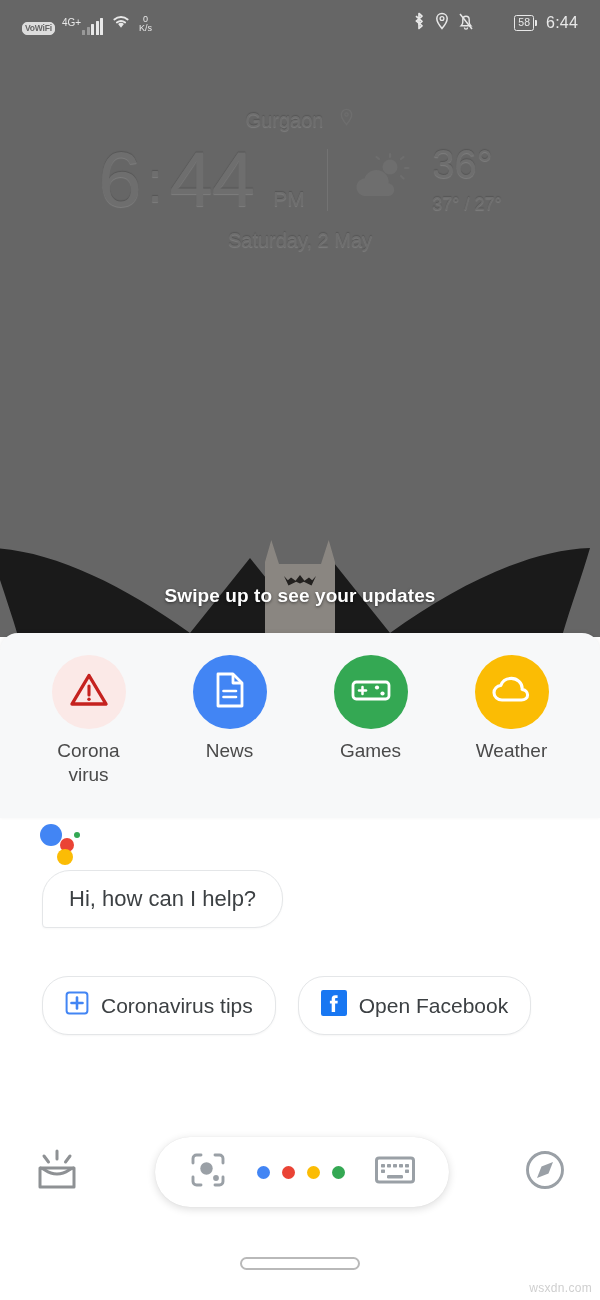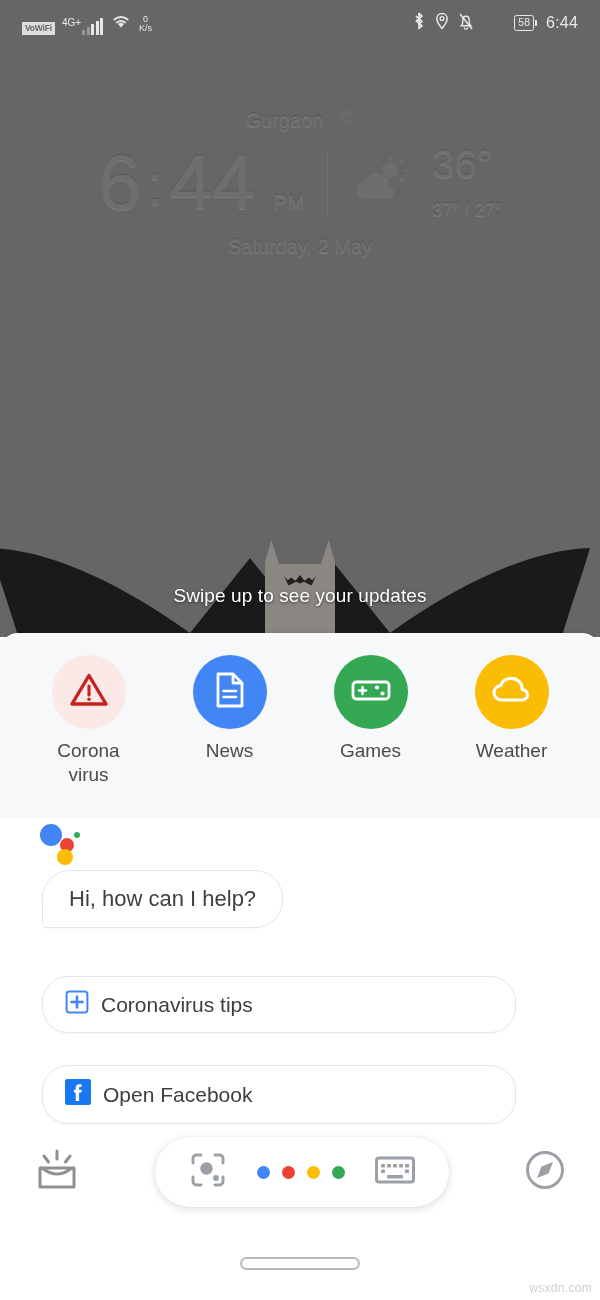--- a/index.html
+++ b/index.html
@@ -36,36 +36,36 @@
     clip-path: polygon(0% 22%, 9% 0%, 20% 24%, 80% 24%, 91% 0%, 100% 22%, 100% 100%, 0% 100%);
   }
   #bat-logo {
     position:absolute; left:284px; top:575px; width:32px; height:11px;
     background:#23211f;
     clip-path: polygon(0% 10%, 12% 48%, 22% 22%, 36% 52%, 50% 0%, 64% 52%, 78% 22%, 88% 48%, 100% 10%, 86% 95%, 62% 62%, 50% 78%, 38% 62%, 14% 95%);
   }
   #swipe-hint {
     position:absolute; left:0; top:585px; width:600px;
     text-align:center;
-    color:#ffffff; font-size:19px; font-weight:normal;
+    color:#ffffff; font-size:19px; font-weight:bold;
     text-shadow:0 1px 3px rgba(0,0,0,.55);
     letter-spacing:.1px;
   }
 
   
   #status-bar {
     position:absolute; left:0; top:0; width:600px; height:46px;
     display:flex; align-items:center; justify-content:space-between;
     padding:0 22px;
     color:#e8e8e8;
   }
   .status-left, .status-right { display:flex; align-items:flex-end; gap:7px; }
   .status-right { align-items:center; gap:9px; }
   .vowifi-badge {
-    border:1.6px solid #ddd; border-radius:0;
+    border:1.6px solid #ddd; border-radius:5px;
     font-size:8.5px; font-weight:bold; padding:1px 2px;
     letter-spacing:-.2px; line-height:1; background:#ddd; color:#666;
   }
   .net-group { display:flex; align-items:flex-end; gap:1px; }
   .net-label { font-size:10px; line-height:1; margin-bottom:7px; }
   .bars { display:flex; align-items:flex-end; gap:1.5px; height:16px; }
   .bars i { width:3px; background:#e8e8e8; display:block; border-radius:.5px; }
   .bars i:nth-child(1){height:5px;background:#999;}
   .bars i:nth-child(2){height:8px;background:#999;}
   .bars i:nth-child(3){height:11px;}
@@ -96,21 +96,21 @@
   }
   #time-block { display:flex; align-items:baseline; }
   .hour { font-size:78px; line-height:.9; font-weight:300; letter-spacing:-1px; }
   .colon { font-size:60px; line-height:.9; font-weight:300; margin:0 6px; position:relative; top:-4px; }
   .minute { font-size:78px; line-height:.9; font-weight:300; letter-spacing:-1px; }
   .ampm { font-size:21px; margin-left:19px; }
   .divider-v { width:1.5px; height:62px; background:#737373; margin:0 22px; align-self:center; }
   #weather-block { display:flex; align-items:center; gap:20px; }
   #weather-temps { text-align:left; }
   .temp-now { font-size:40px; line-height:1; font-weight:300; }
-  .temp-range { font-size:18px; margin-top:16px; }
+  .temp-range { font-size:18px; margin-top:10px; }
   #date-line { margin-top:14px; font-size:20px; }
 
   
   #shortcut-panel {
     position:absolute; left:0; top:633px; width:600px; height:185px;
     background:#f7f8f9;
     border-radius:18px 18px 0 0;
     box-shadow:0 -1px 4px rgba(0,0,0,.07);
   }
   #shortcut-row {
@@ -136,21 +136,21 @@
   #assistant-bubble {
     display:inline-block;
     margin:10px 0 0 42px;
     padding:15px 26px;
     border:1.3px solid #e4e6e8;
     border-radius:28px 28px 28px 4px;
     background:#ffffff;
     font-size:22px; color:#3c4043;
     box-shadow:0 1px 2px rgba(0,0,0,.03);
   }
-  #chip-row { display:flex; gap:32px; margin:48px 0 0 42px;flex-direction:column; }
+  #chip-row { display:flex; gap:22px; margin:48px 0 0 42px; }
   .chip {
     display:flex; align-items:center; gap:12px;
     padding:13px 22px;
     background:#ffffff;
     border:1.3px solid #e4e6e8;
     border-radius:26px;
     font-size:21px; color:#3c4043;
     box-shadow:0 1px 2px rgba(0,0,0,.04);
     white-space:nowrap;
   }

